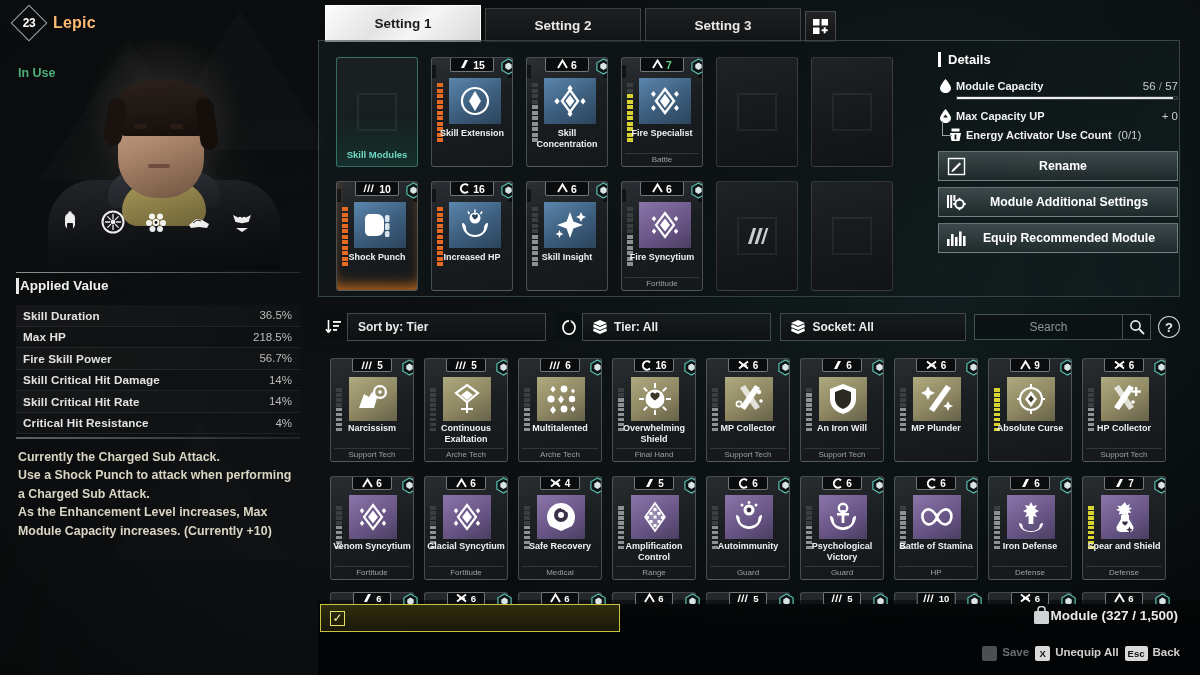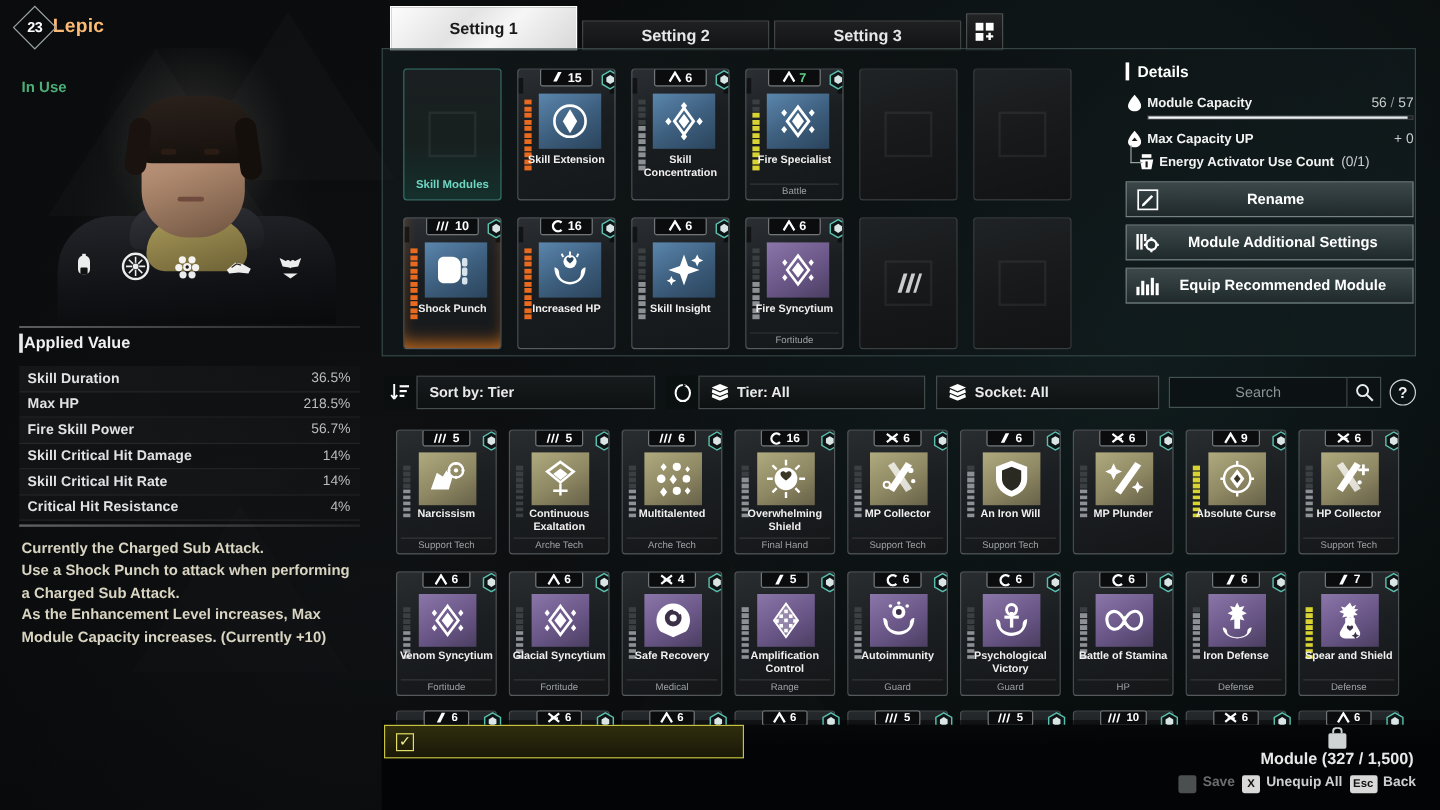--- a/index.html
+++ b/index.html
@@ -23,21 +23,21 @@
   }
   .bg-tri {
     position:absolute; width:0;height:0;
     border-left:90px solid transparent;
     border-right:90px solid transparent;
     border-bottom:140px solid rgba(255,255,255,.018);
   }
 
   
   .left { position:absolute; left:0; top:0; width:316px; height:675px; }
-  .char-head { position:absolute; left:14px; top:8px; display:flex; align-items:center; gap:0;}
+  .char-head { position:absolute; left:14px; top:8px; display:flex; align-items:center; gap:9px;}
   .lvl-dia {
     width:30px;height:30px; position:relative; display:flex;align-items:center;justify-content:center;
   }
   .lvl-dia:before{
     content:""; position:absolute; inset:2px; transform:rotate(45deg);
     border:1.5px solid #9aa3a6;
   }
   .lvl-num{ position:relative; font-size:12px; font-weight:bold; color:#fff; letter-spacing:-.3px;}
   .char-name{ font-size:16px; font-weight:bold; color:#fdba74; letter-spacing:.2px;}
   .in-use{ position:absolute; left:18px; top:66px; font-size:12.5px; color:#4caf77; font-weight:bold;}
@@ -113,21 +113,21 @@
   .stat-val{ font-size:11.5px; color:#bdbdbd;}
   .stats-bottom{ height:2px; background:linear-gradient(90deg,rgba(255,255,255,.35),rgba(255,255,255,.07)); margin-top:3px;}
   .desc{
     position:absolute; left:18px; top:448px; width:282px;
     font-size:12.4px; line-height:18.4px; color:#d9d5c2; font-weight:bold;
   }
 
   
   .tabs{ position:absolute; left:325px; top:8px; height:34px; display:flex; align-items:flex-end; gap:4px;}
   .tab{
-    width:156px; height:25px; display:flex;align-items:center;justify-content:center;
+    width:156px; height:34px; display:flex;align-items:center;justify-content:center;
     font-size:13.5px; font-weight:bold; color:#e7e7e7;
     background:linear-gradient(180deg,#1e2022 0%,#121314 100%);
     border:1px solid rgba(255,255,255,.18);
     cursor:pointer;
   }
   .tab.active{
     background:linear-gradient(135deg,#fdfdfd 0%,#e3e3e3 38%,#f6f6f6 60%,#d8d8d8 100%);
     color:#1a1a1a; border-color:#fff; height:37px;
   }
   .tab-add{
@@ -313,21 +313,21 @@
     border:1px solid #c8c33f;
     background:linear-gradient(180deg,rgba(55,52,14,.85),rgba(30,28,8,.85));
     cursor:pointer;
   }
   .chkbox{
     width:15px;height:15px; border:1.5px solid #e3de66; display:flex;align-items:center;justify-content:center;
     font-size:12px; color:#f4f0a0; line-height:1;
   }
   .checkrow span.lbl{ font-size:12.3px; font-weight:bold; color:#f3f0d8;}
   .modcount{
-    position:absolute; right:22px; top:606px; display:flex; align-items:center; gap:0;flex-direction:column;
+    position:absolute; right:22px; top:606px; display:flex; align-items:center; gap:0;
   }
   .modcount .txt{ font-size:13.5px; font-weight:bold; color:#e9e9e9;}
   .hints{
     position:absolute; right:20px; top:646px; display:flex; align-items:center; gap:6px;
   }
   .hint{ display:flex; align-items:flex-start; gap:5px;}
   .key{
     min-width:15px;height:15px; padding:0 3px;
     background:#d9d9d9; color:#111; font-size:9.5px; font-weight:bold;
     display:flex;align-items:center;justify-content:center; border-radius:2px;

